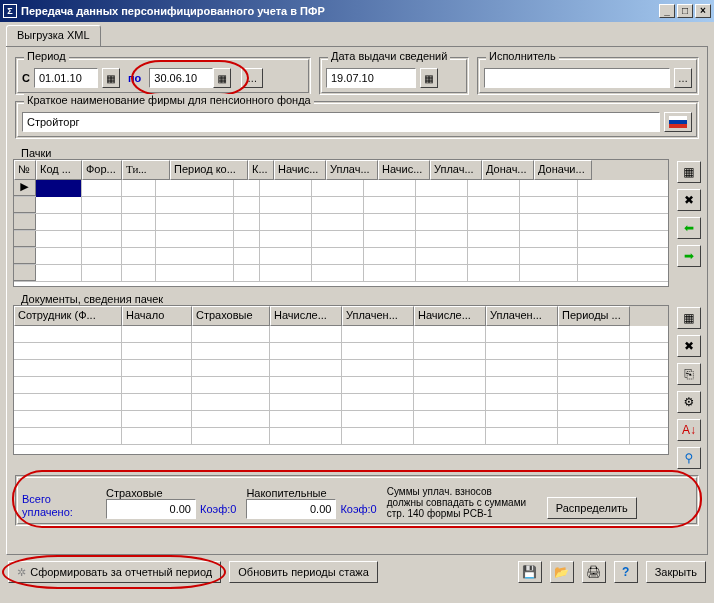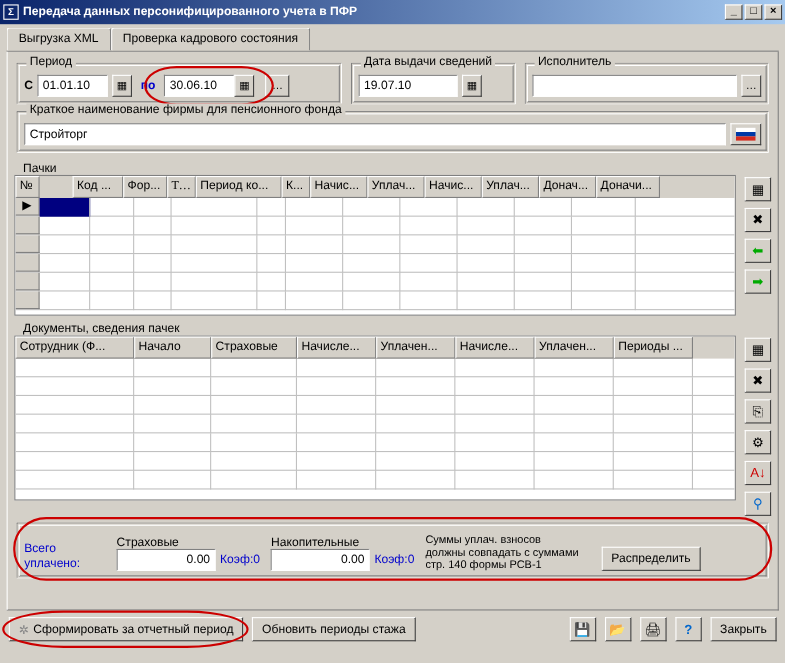--- a/index.html
+++ b/index.html
@@ -104,21 +104,20 @@
   <div class="title-spacer"></div>
   <div class="winbtn">_</div>
   <div class="winbtn">□</div>
   <div class="winbtn">×</div>
 </div>
 
 <div class="client">
 
   <div class="tabs">
     <div class="tab"><span>Выгрузка XML</span></div>
-    <div class="tab"><span>Проверка кадрового состояния</span></div>
   </div>
 
   <div class="tabbody">
 
     <div class="row" style="align-items:flex-start;">
       <div class="group" style="flex:0 0 296px;">
         <div class="legend">Период</div>
         <div class="gc row">
           <span style="font-weight:bold;">С</span>
           <input class="input" style="width: 64px;" value="01.01.10">
@@ -165,23 +164,23 @@
           </div>
         </div>
       </div>
     </div>
 
     <div class="section-label">Пачки</div>
     <div class="row" style="align-items:flex-start;">
       <div class="grid" style="flex:1;height:128px;">
         <div class="grid-head" id="packs-head">
             <div class="gh" style="width: 22px;">№</div>
-            <div class="gh" style="width: 46px; margin-left: 30px;">Код ...</div>
+            <div class="gh" style="width: 46px;">Код ...</div>
             <div class="gh" style="width: 40px;">Фор...</div>
-            <div class="gh" style="width: 26px; font-family: Liberation Serif, serif;">Ти...</div>
+            <div class="gh" style="width: 48px; font-family: Liberation Serif, serif;">Ти...</div>
             <div class="gh" style="width: 78px;">Период ко...</div>
             <div class="gh" style="width: 26px;">К...</div>
             <div class="gh" style="width: 52px;">Начис...</div>
             <div class="gh" style="width: 52px;">Уплач...</div>
             <div class="gh" style="width: 52px;">Начис...</div>
             <div class="gh" style="width: 52px;">Уплач...</div>
             <div class="gh" style="width: 52px;">Донач...</div>
             <div class="gh" style="width: 58px;">Доначи...</div>
           </div>
         <div class="grid-rows" id="packs-rows" style="height:106px;">

